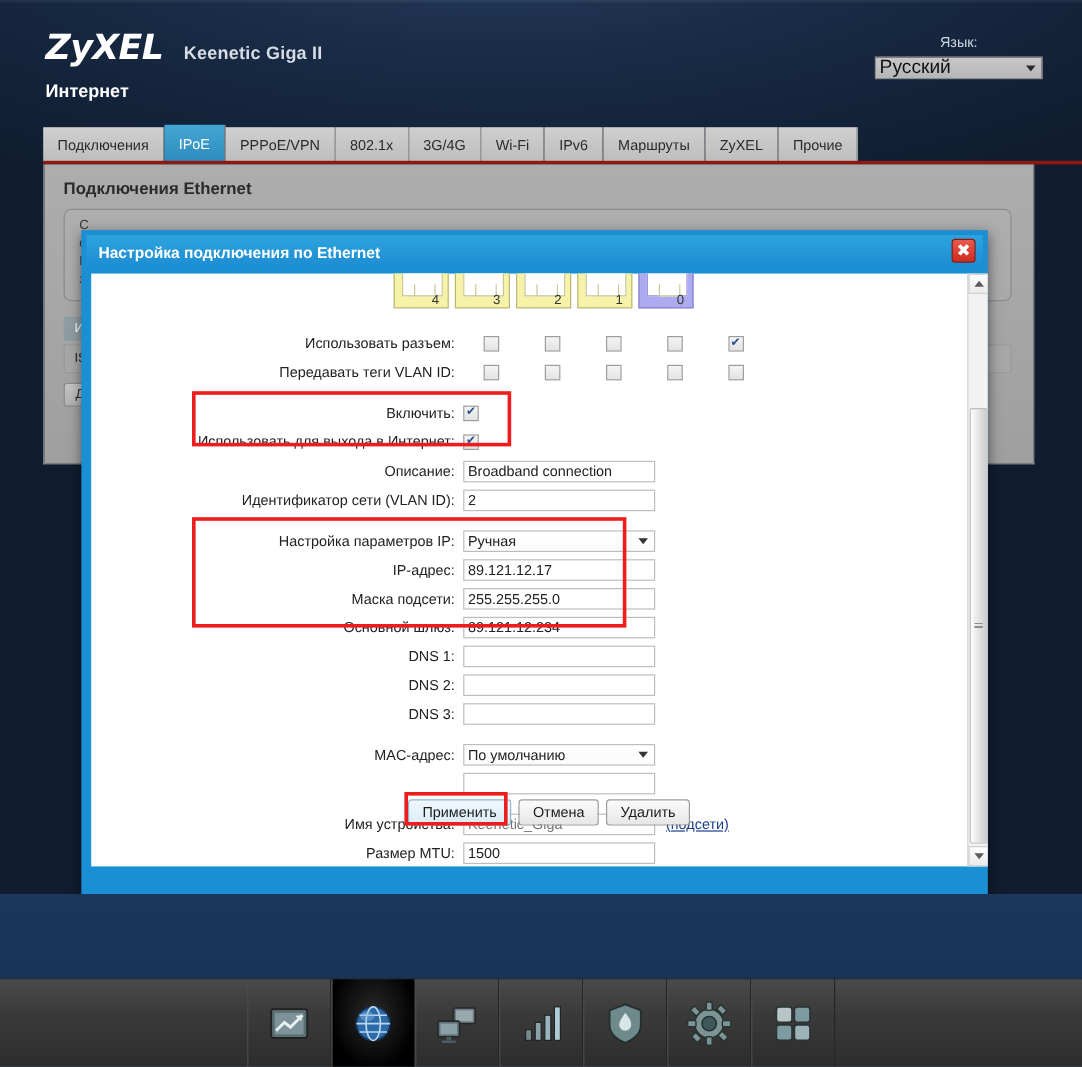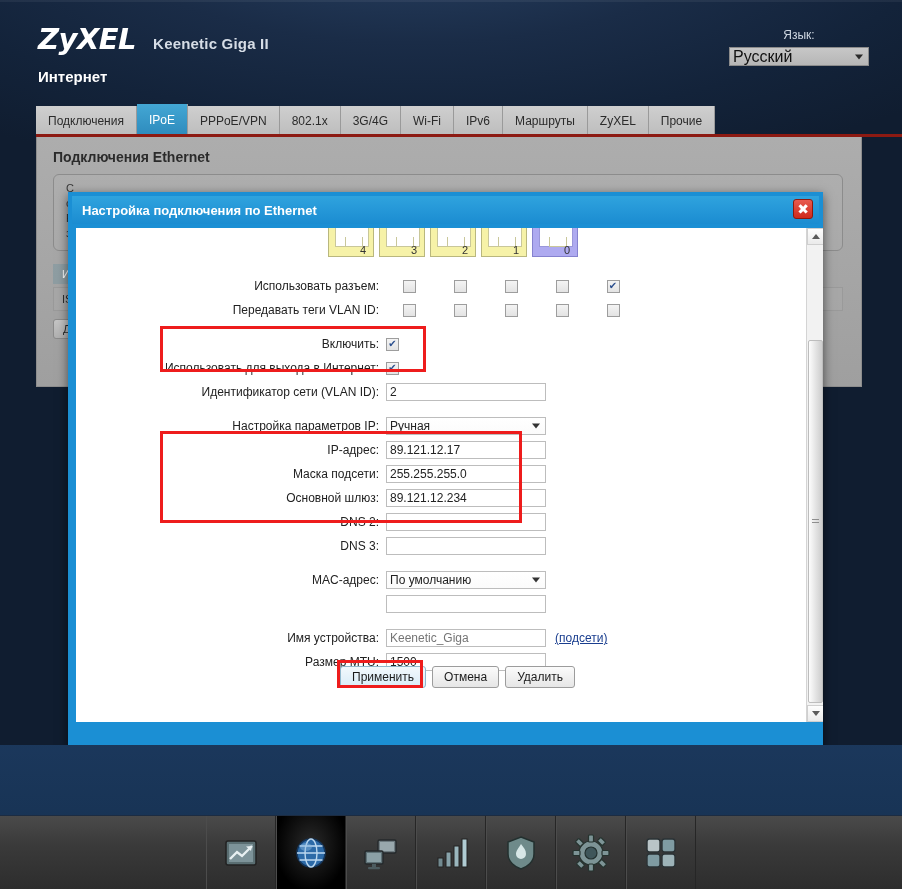--- a/index.html
+++ b/index.html
@@ -421,20 +421,26 @@
               </div>
           </div>
 
           <div class="frow">
             <div class="flabel">Использовать для выхода в Интернет:</div>
             <div class="fctl">
                 <span class="cbx checked"></span>
               </div>
           </div>
 
+          <div class="frow" style="margin-top:5px;">
+            <div class="flabel">Описание:</div>
+            <div class="fctl">
+                <input class="txt" type="text" value="Broadband connection" style="">
+              </div>
+          </div>
 
           <div class="frow">
             <div class="flabel">Идентификатор сети (VLAN ID):</div>
             <div class="fctl">
                 <input class="txt" type="text" value="2" style="">
               </div>
           </div>
 
           <div class="spacer-sm"></div>
 
@@ -462,20 +468,26 @@
               </div>
           </div>
 
           <div class="frow">
             <div class="flabel">Основной шлюз:</div>
             <div class="fctl">
                 <input class="txt" type="text" value="89.121.12.234" style="">
               </div>
           </div>
 
+          <div class="frow">
+            <div class="flabel">DNS 1:</div>
+            <div class="fctl">
+                <input class="txt" type="text" value="" style="">
+              </div>
+          </div>
 
           <div class="frow">
             <div class="flabel">DNS 2:</div>
             <div class="fctl">
                 <input class="txt" type="text" value="" style="">
               </div>
           </div>
 
           <div class="frow">
             <div class="flabel">DNS 3:</div>

